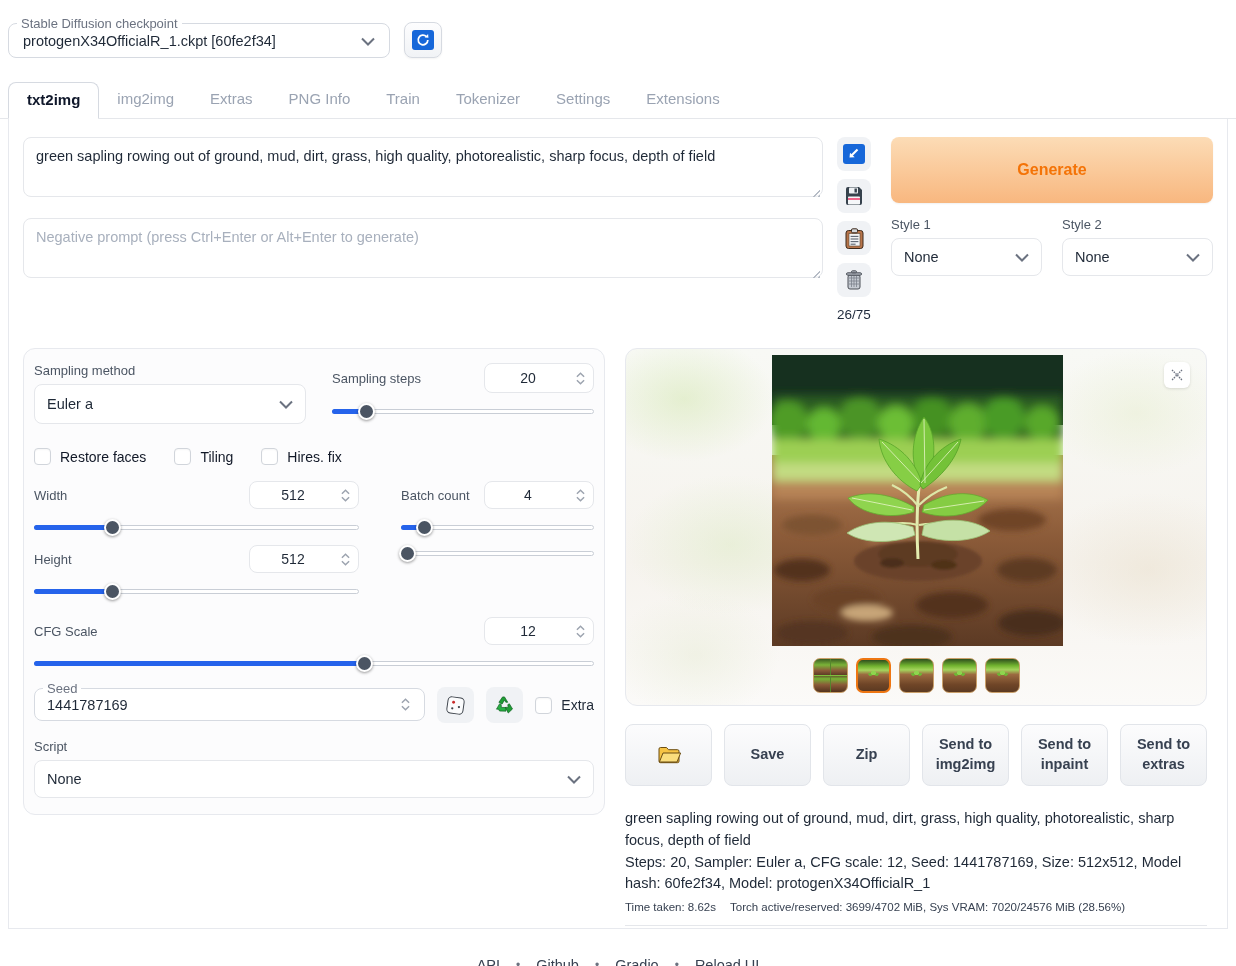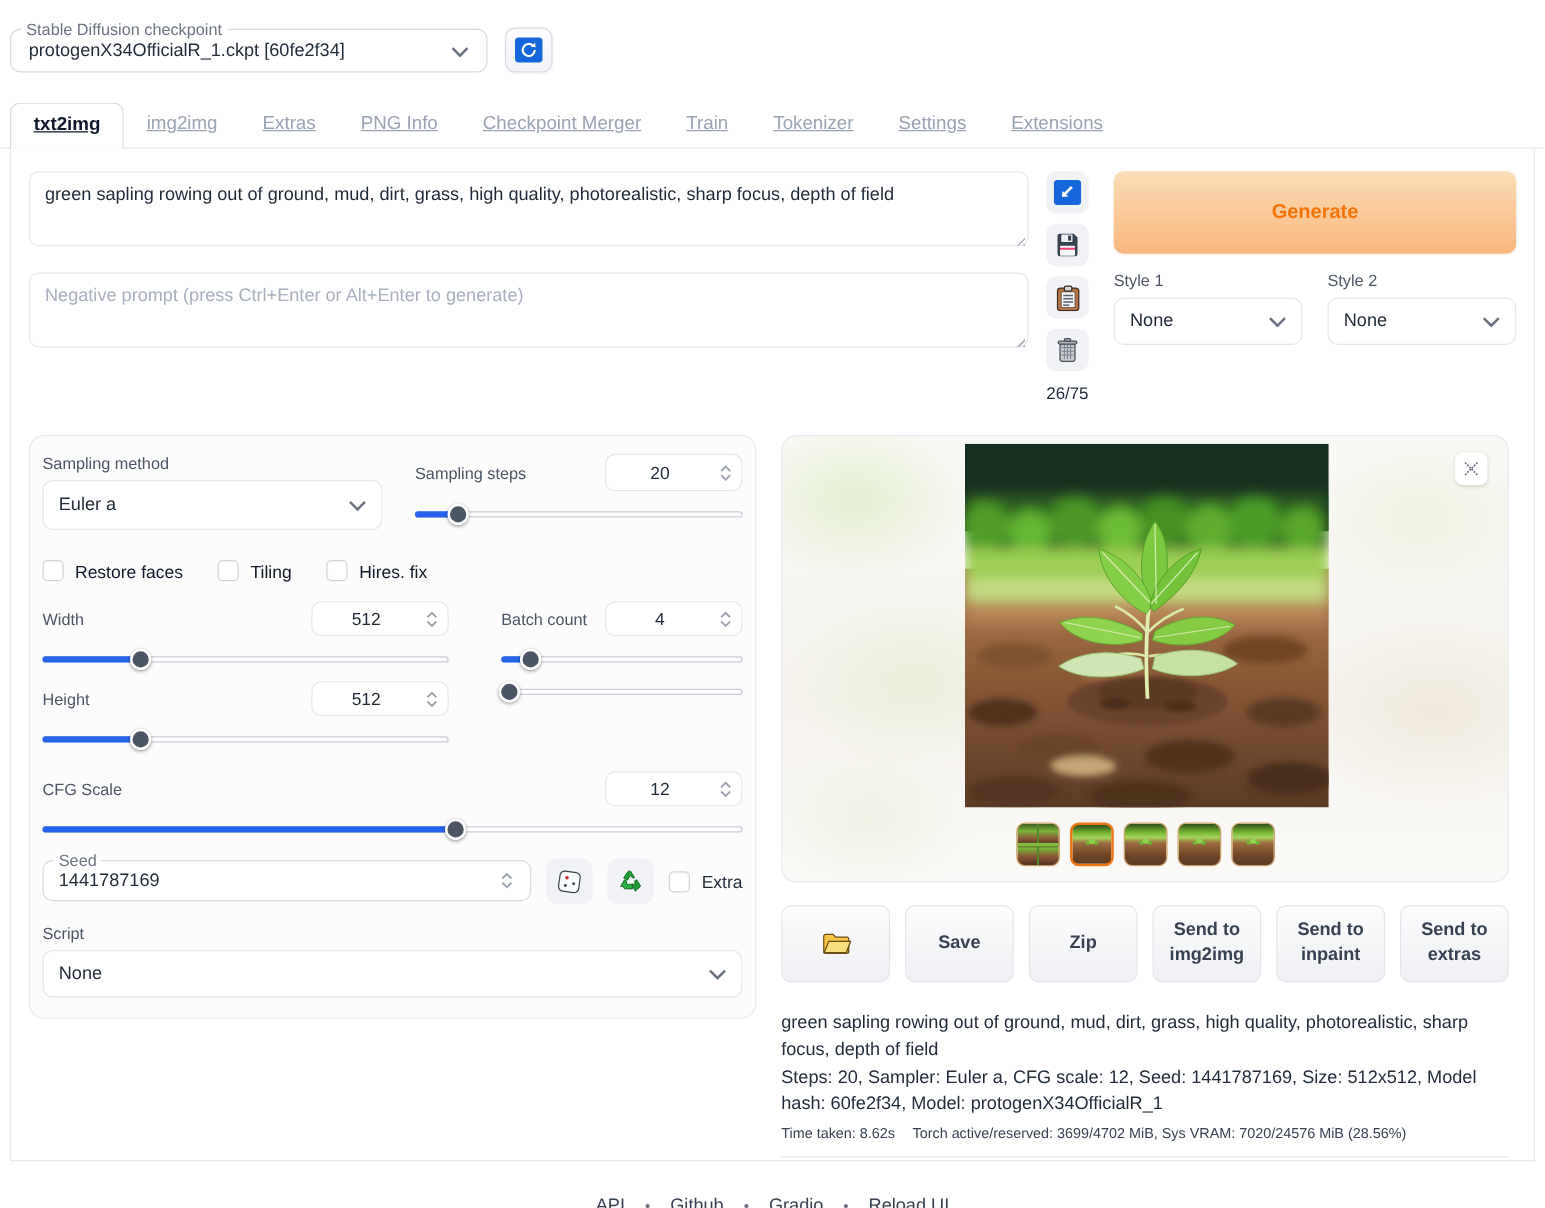--- a/index.html
+++ b/index.html
@@ -20,21 +20,21 @@
   .select-row .val { font-size:14.5px; color:#1f2937; }
   .chev { width:14px; height:9px; flex:0 0 auto; }
   .chev polyline { fill:none; stroke:#6b7280; stroke-width:2; }
   .refresh-btn { margin:14px 0 0 14px; width:38px; height:36px; border:1px solid #d6dae1; border-radius:8px;
     background:linear-gradient(180deg,#fdfdfe,#f1f3f6); display:flex; align-items:center; justify-content:center; cursor:pointer;
     box-shadow:0 1px 2px rgba(0,0,0,.05);}
   .refresh-blue { width:22px; height:20px; background:#1667d9; border-radius:3px; display:flex; align-items:center; justify-content:center; }
 
   
   .tabbar { display:flex; margin-top:24px; padding:0 8px; border-bottom:1px solid #e5e7eb; }
-  .tab { padding:8px 18px 10px; font-size:15px; color:#9aa3b2; cursor:pointer; white-space:nowrap;text-decoration:underline; }
+  .tab { padding:8px 18px 10px; font-size:15px; color:#9aa3b2; cursor:pointer; white-space:nowrap; }
   .tab.active { color:#0f172a; font-weight:700; background:#fff; border:1px solid #d6dae1; border-bottom:1px solid #fff;
     border-radius:8px 8px 0 0; margin-bottom:-1px; }
 
   
   .content { margin:0 8px; border-left:1px solid #e7e9ee; border-right:1px solid #e7e9ee; border-bottom:1px solid #e7e9ee;
     padding:18px 14px 2px 14px; }
 
   
   .row1 { display:flex; align-items:flex-start; }
   .prompt-col { flex:1 1 auto; display:flex; flex-direction:column; gap:18px; }
@@ -168,21 +168,20 @@
           </svg>
       </span>
     </button>
   </div>
 
   <div class="tabbar">
     <div class="tab active">txt2img</div>
     <div class="tab">img2img</div>
     <div class="tab">Extras</div>
     <div class="tab">PNG Info</div>
-    <div class="tab">Checkpoint Merger</div>
     <div class="tab">Train</div>
     <div class="tab">Tokenizer</div>
     <div class="tab">Settings</div>
     <div class="tab">Extensions</div>
   </div>
 
   <div class="content">
 
     <div class="row1">
       <div class="prompt-col">

